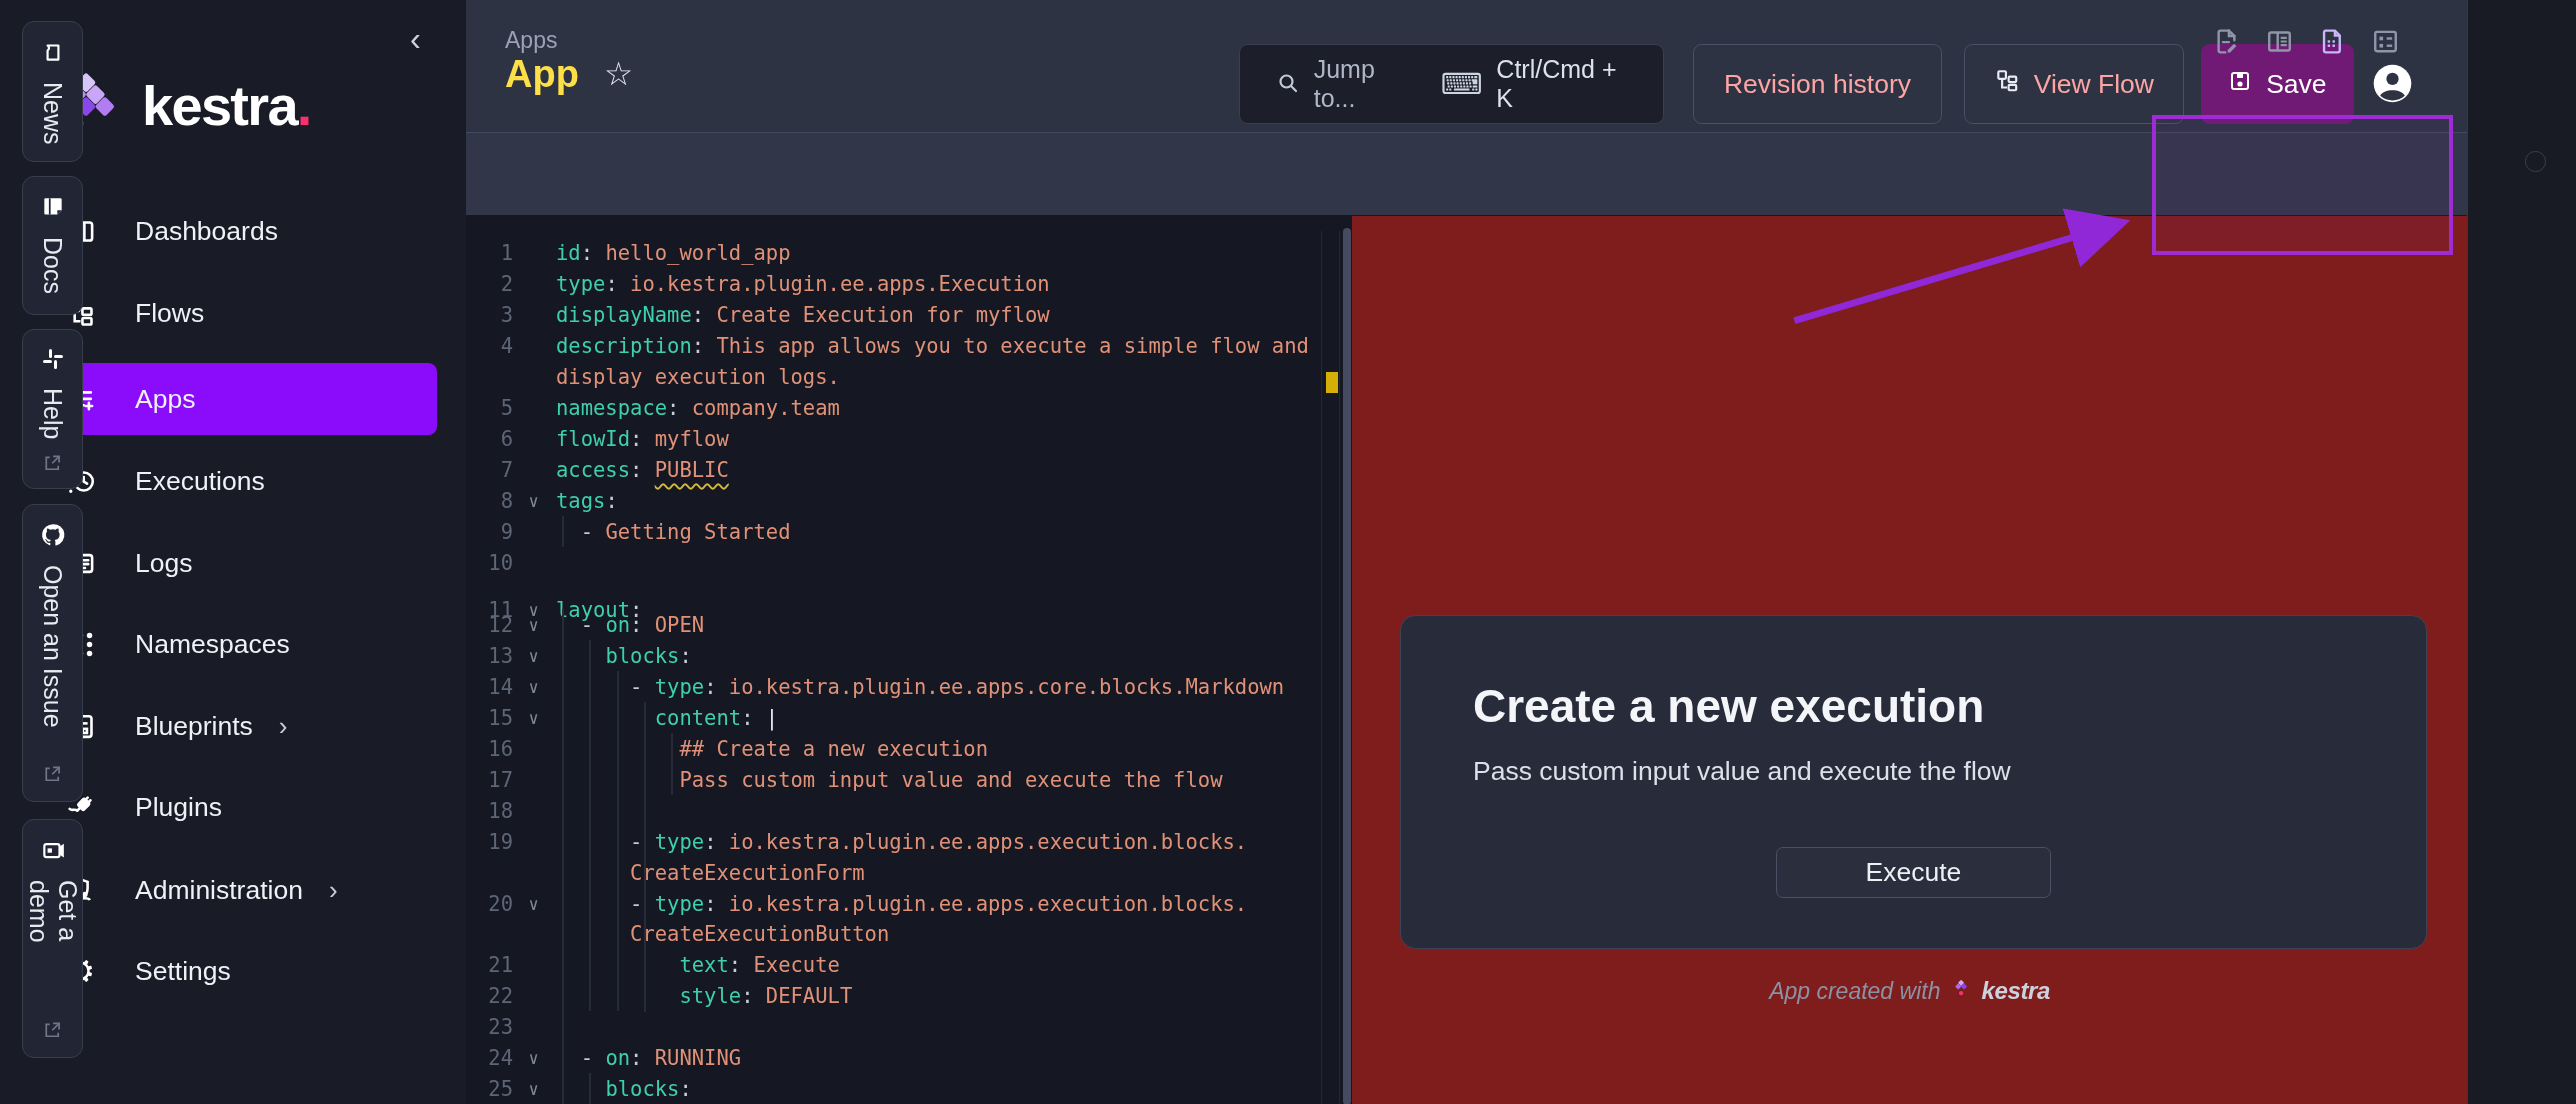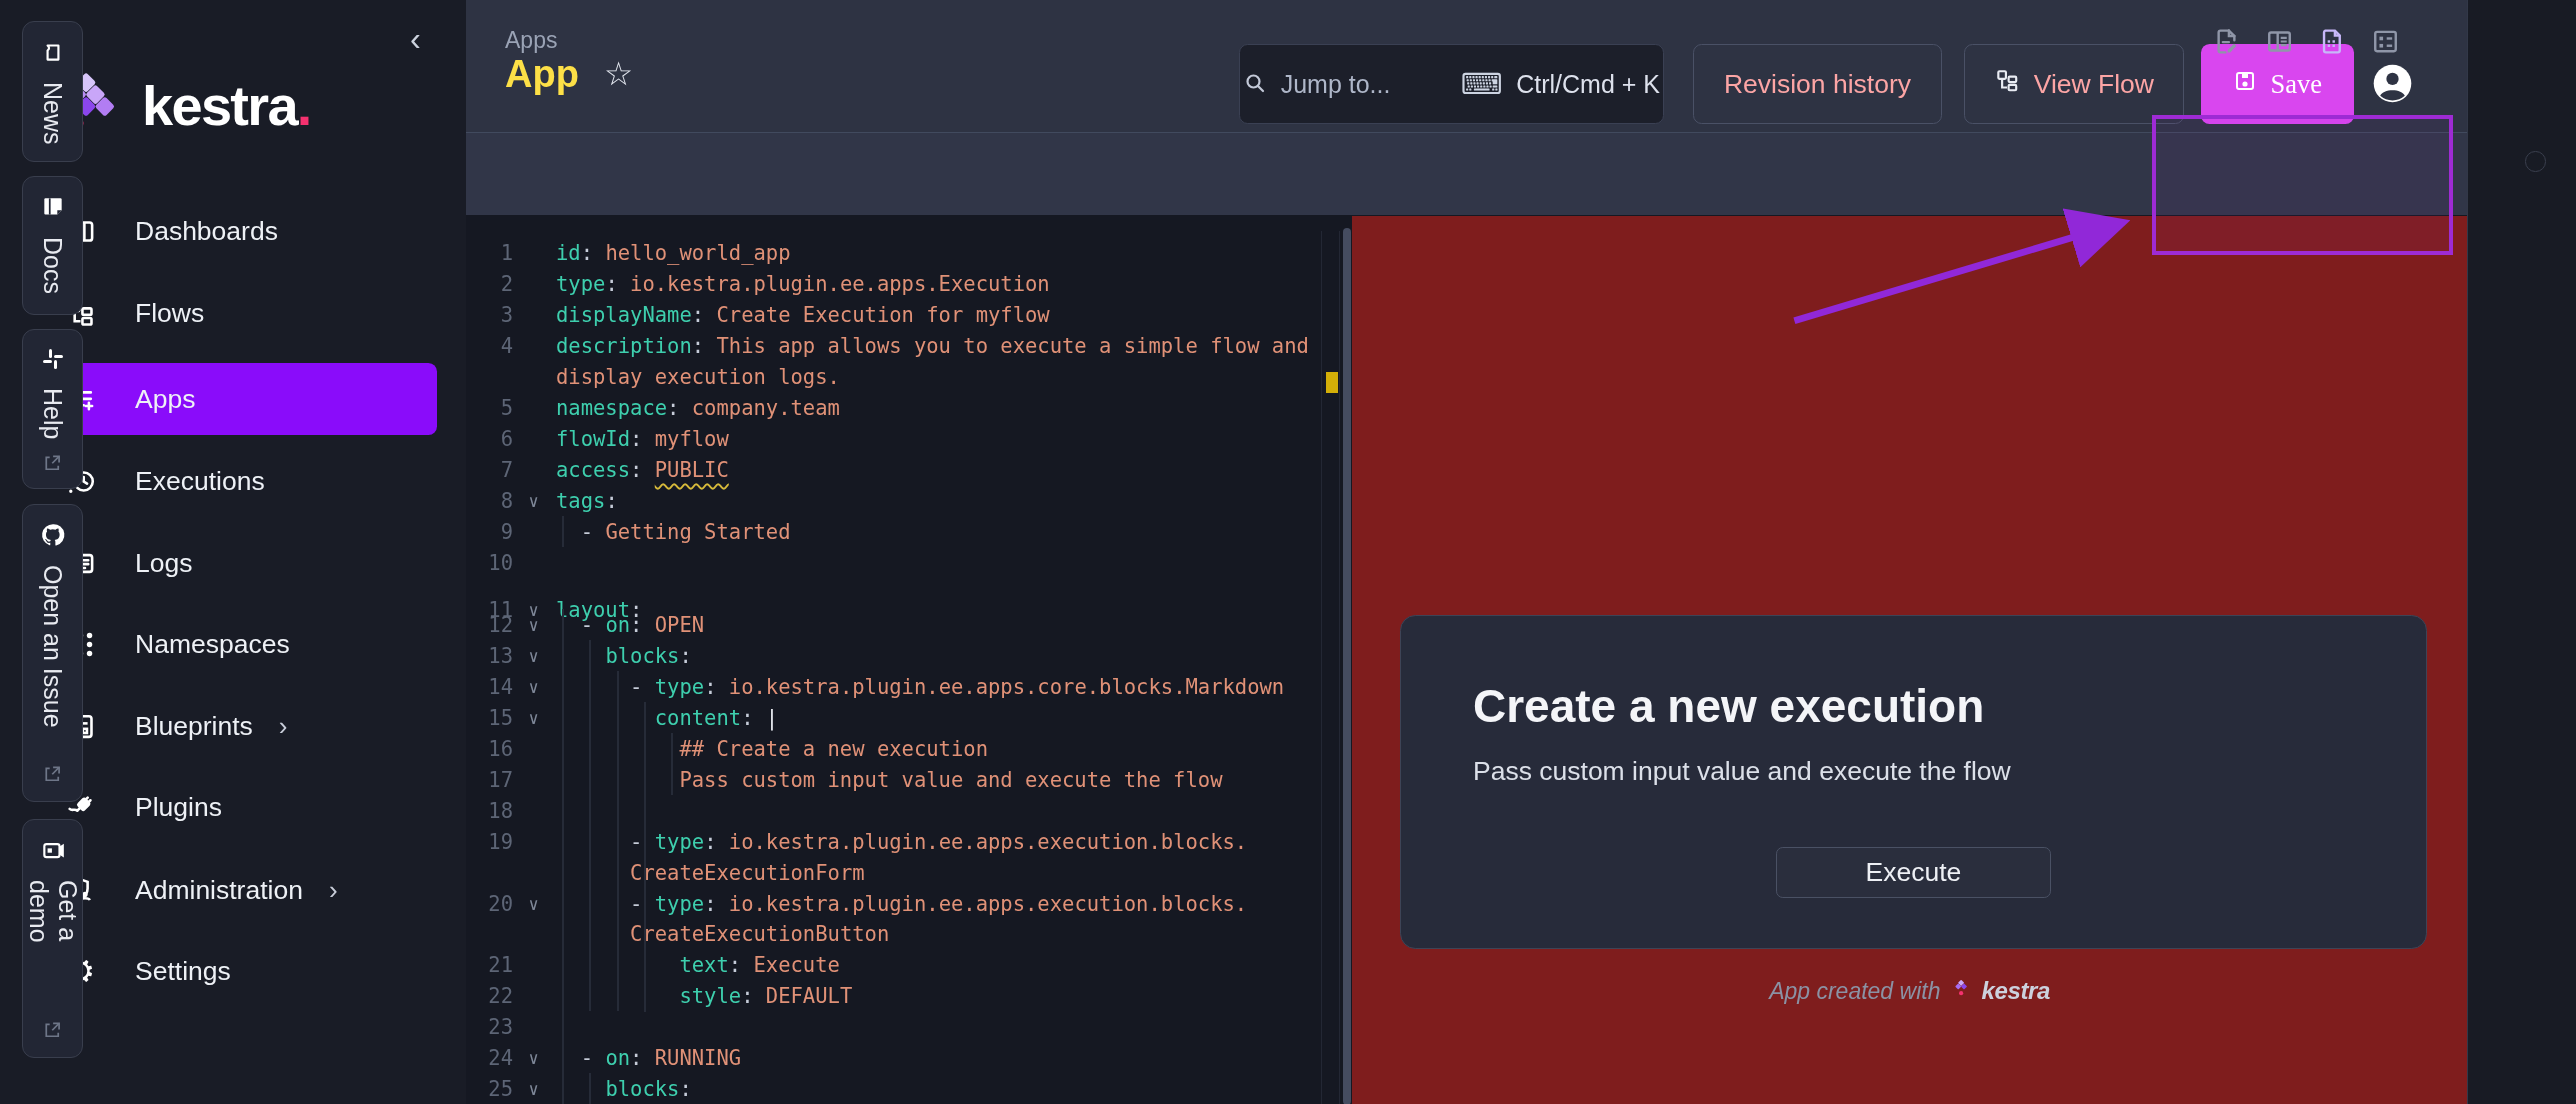--- a/index.html
+++ b/index.html
@@ -23,28 +23,28 @@
   .nav-item .nchev{margin-left:26px;color:#c8cdd9;font-size:26px;}
   .nav-item.active{background:#8a0cfa;}
   .gear-glyph{font-size:34px;color:#ffffff;line-height:34px;}
 
   
   .header{left:466px;top:0;width:2001px;height:133px;background:#2e3343;border-bottom:1.7px solid #414a5e;box-sizing:border-box;}
   .breadcrumb{left:505px;top:27px;font-size:23px;color:#9aa3b5;}
   .page-title{left:505px;top:53px;font-size:38px;font-weight:700;color:#fde047;}
   .fav-star{left:604px;top:55px;font-size:32.5px;color:#e4e8f0;cursor:pointer;}
   .searchbox{left:1239px;top:44px;width:425px;height:80px;background:#1c1f2a;border:1.7px solid #3a4053;
-    border-radius:8.6px;box-sizing:border-box;display:flex;align-items:center;padding:0 3px;gap:13.7px;cursor:pointer;}
+    border-radius:8.6px;box-sizing:border-box;display:flex;align-items:center;padding:0 36px;gap:13.7px;cursor:pointer;}
   .searchbox .ph{font-size:25px;color:#aeb6c8;}
   .searchbox .sp{flex:1;}
   .searchbox .kbd{font-size:29px;color:#ccd3e1;line-height:26px;}
   .searchbox .shortcut{font-size:25px;color:#dde1ec;}
   .hbtn{top:44px;height:80px;border:1.7px solid #4a5166;border-radius:8.6px;box-sizing:border-box;
     display:flex;align-items:center;justify-content:center;gap:13.7px;color:#fca5a5;font-size:26.5px;cursor:pointer;}
-  .hbtn.save{background:#d946ef;border:none;color:#fff;font-family:Liberation Serif, serif;}
+  .hbtn.save{background:#701a75;border:none;color:#fff;}
   .avatar{left:2372px;top:63px;width:41px;height:41px;cursor:pointer;}
 
   
   .toolbar{left:466px;top:133px;width:2001px;height:82px;background:#313648;}
   .tool-ic{top:22px;width:38px;height:38px;display:flex;align-items:center;justify-content:center;cursor:pointer;}
 
   
   .editor{left:466px;top:216px;width:886px;height:889px;background:#151822;overflow:hidden;
     font-family:"DejaVu Sans Mono",monospace;font-size:20.5px;}
   .crow{position:absolute;left:0;width:855px;height:32px;line-height:32px;white-space:pre;}

